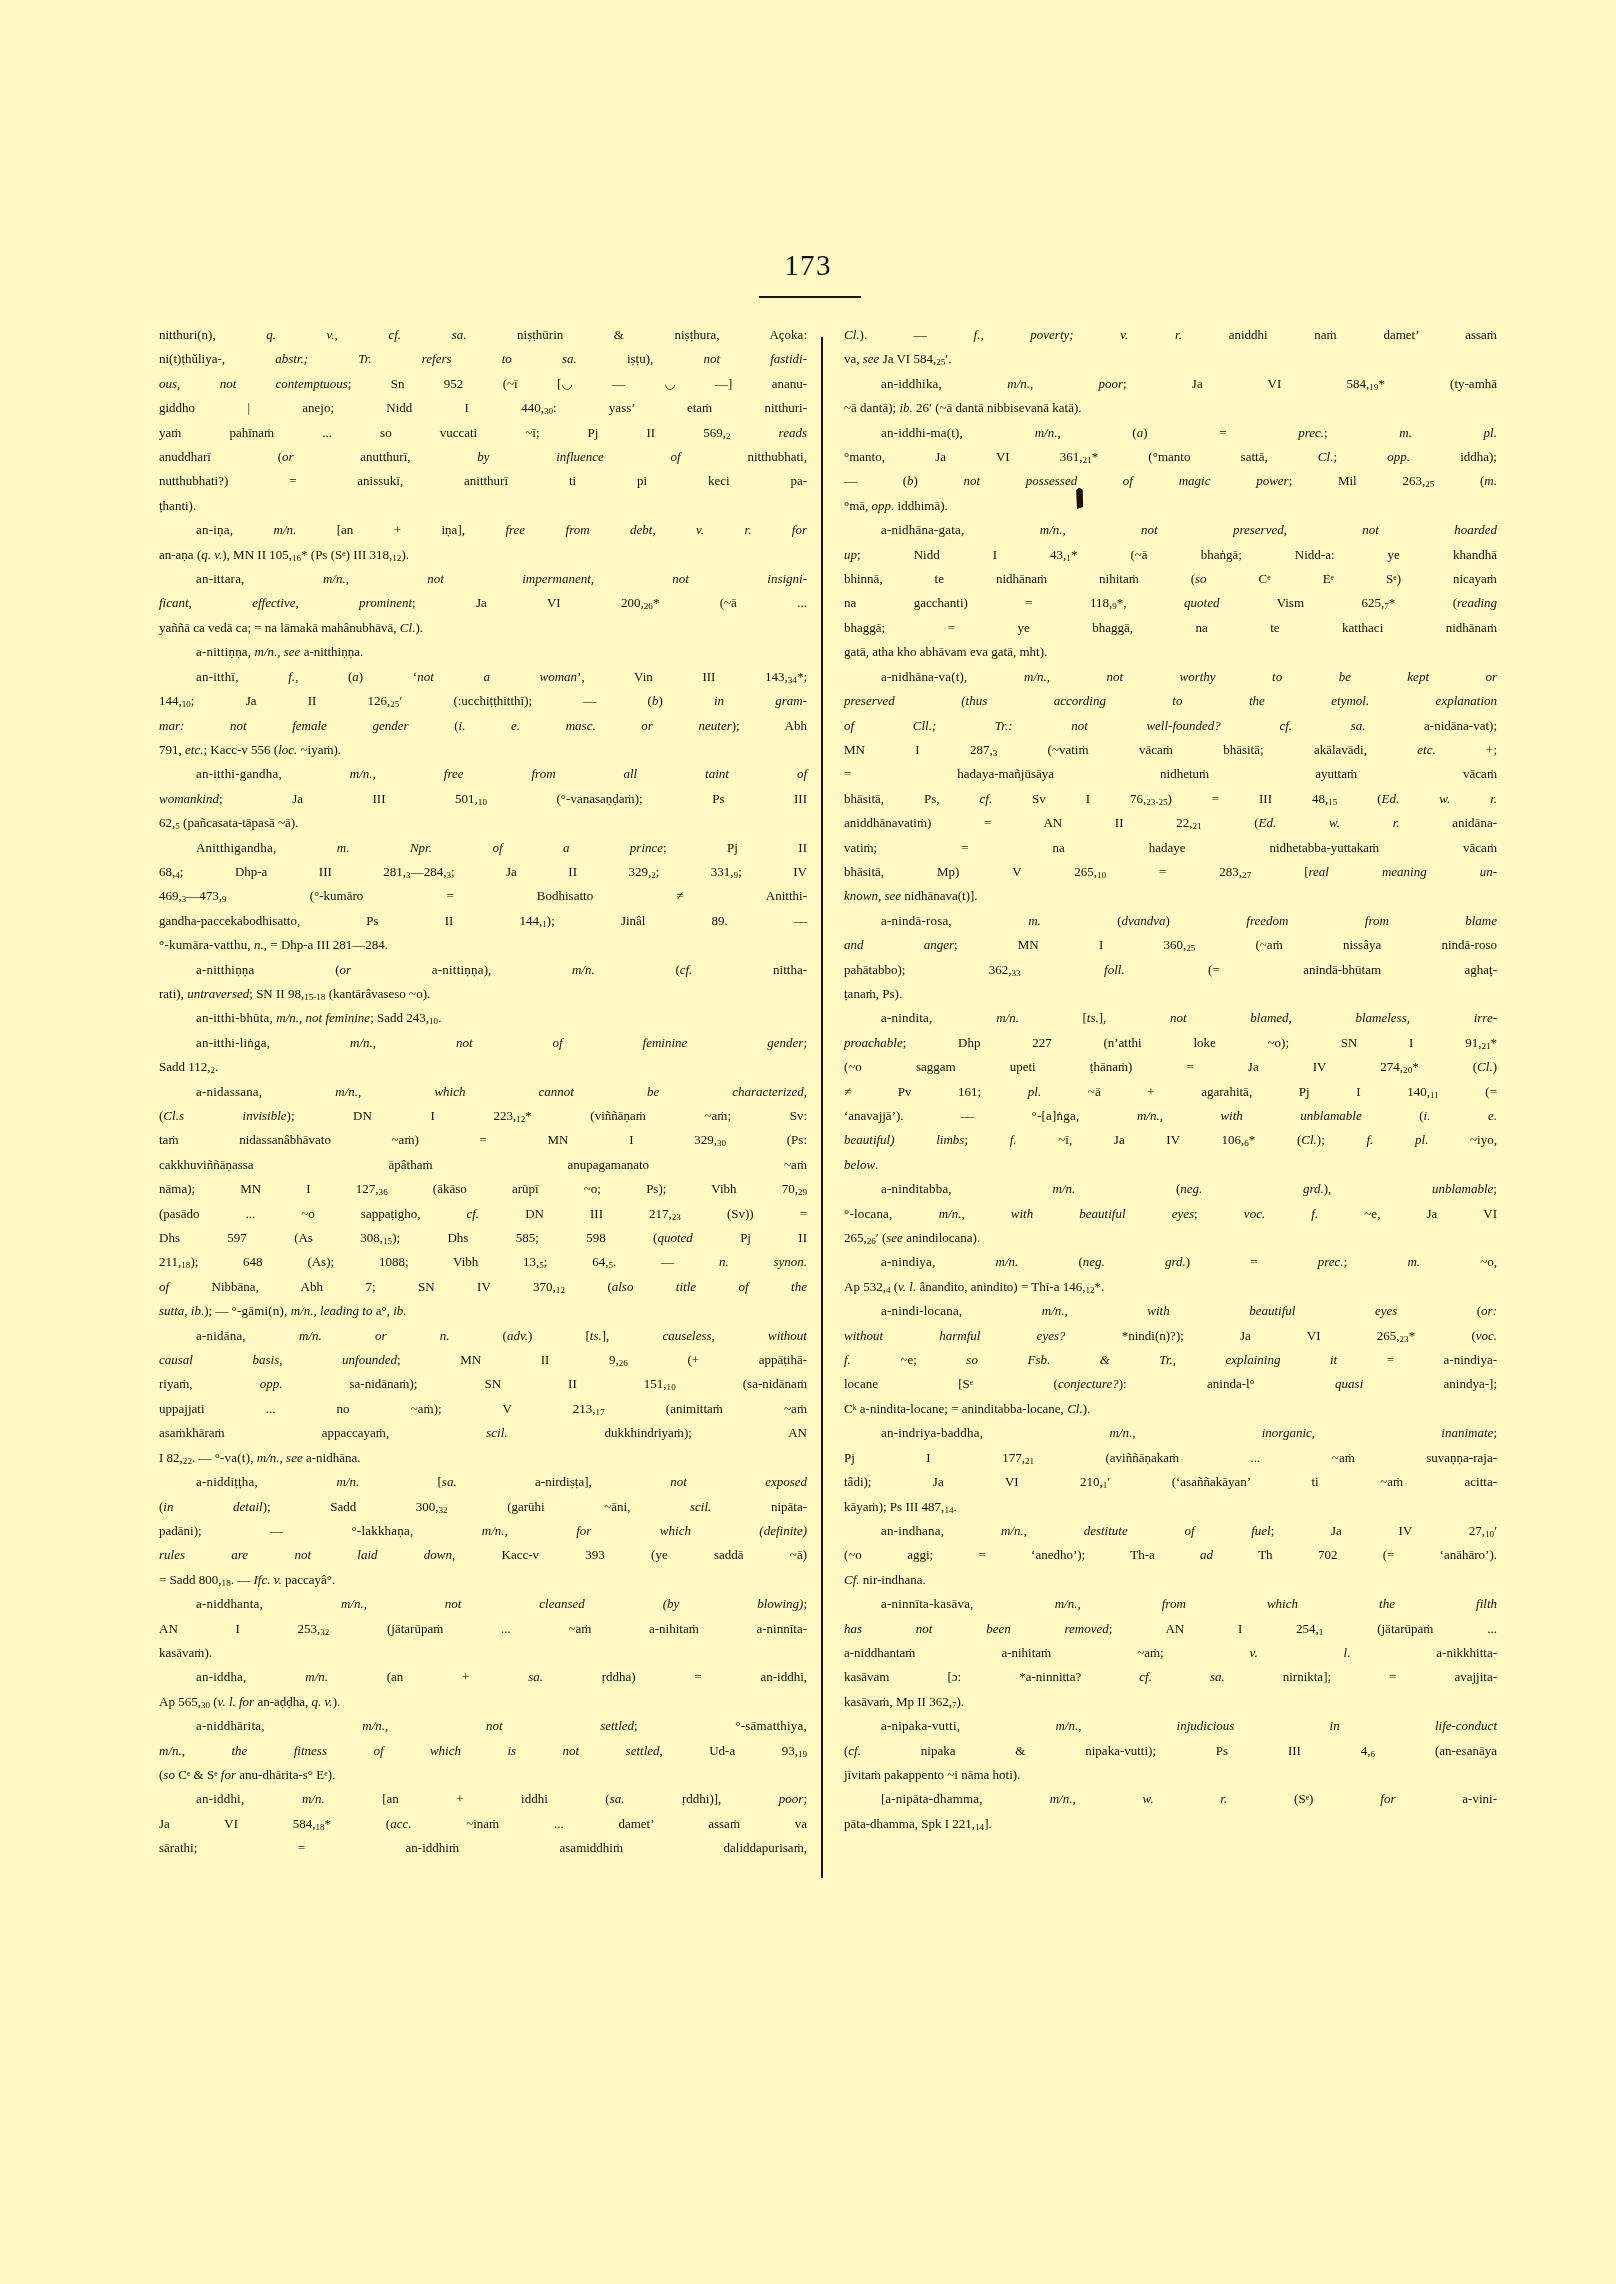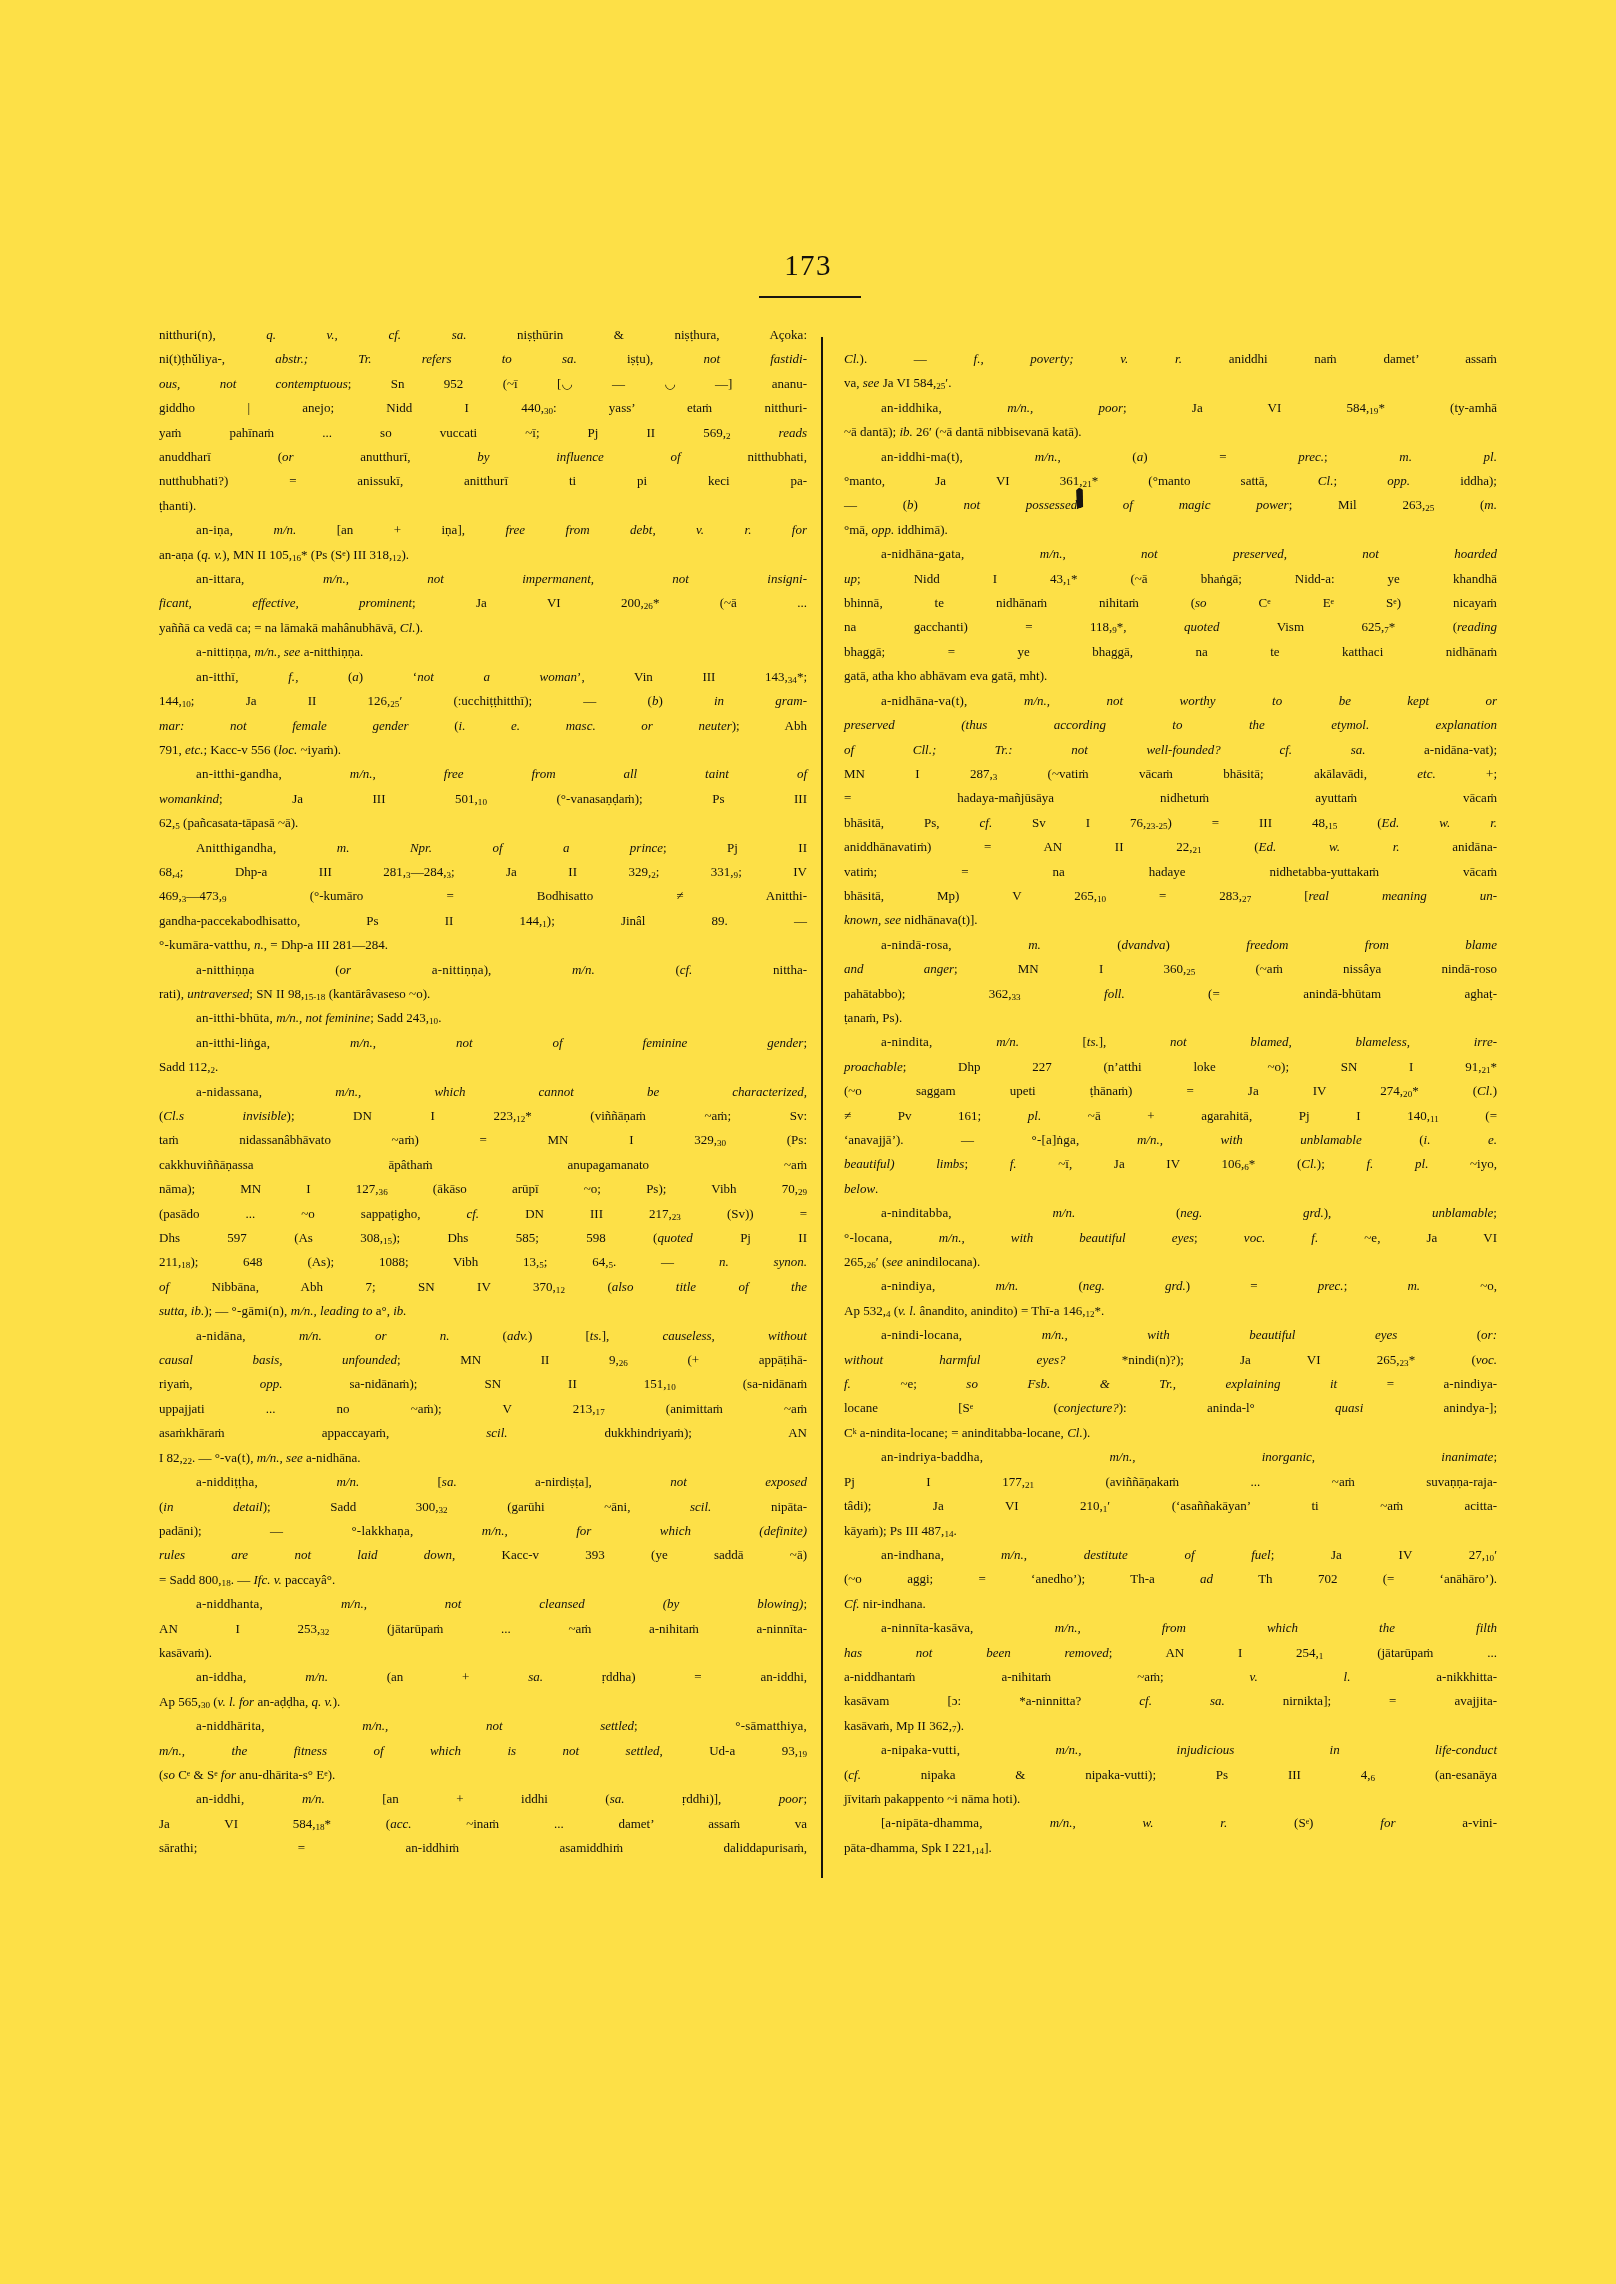--- a/index.html
+++ b/index.html
@@ -1,20 +1,20 @@
 <!DOCTYPE html>
 <html style="font-size:10.4px"><head>
 <meta charset="utf-8">
 <style>
   html, body { margin: 0; padding: 0; background: #e8e6e1; }
   #page {
     position: relative;
     width: 1616px;
     height: 2284px;
-    background: #fde047;
+    background: #fef9c3;
     overflow: hidden;
     font-family: "Liberation Serif", "DejaVu Serif", "DejaVu Sans", serif;
     color: #12100c;
   }
   .page-number {
     position: absolute;
     top: 249px;
     left: 0;
     width: 1616px;
     text-align: center;
@@ -38,21 +38,21 @@
     background: #17140e;
   }
   .col {
     position: absolute;
     top: 323px;
     font-size: 13px;
     line-height: 24.4px;
     text-align: justify;
   }
   .col.left  { left: 159px;  width: 648px;  }
-  .col.right { left: 844px; width: 653px; margin-top: 24px; }
+  .col.right { left: 844px; width: 653px; }
   .ln { text-align: justify; text-align-last: justify; text-justify: inter-word; }
   .ln.end { text-align-last: left; }
   .ln.ind { padding-left: 37px; }
   .ln b { font-weight: normal; letter-spacing: 0.2px; }
   .ln i { font-style: italic; }
   .ln sub { font-size: 0.70em; vertical-align: -0.22em; line-height: 0; }
   .ln sup { font-size: 0.60em; vertical-align: 0.45em; line-height: 0; }
   .ink-smudge {
     position: absolute;
     left: 1074px;

